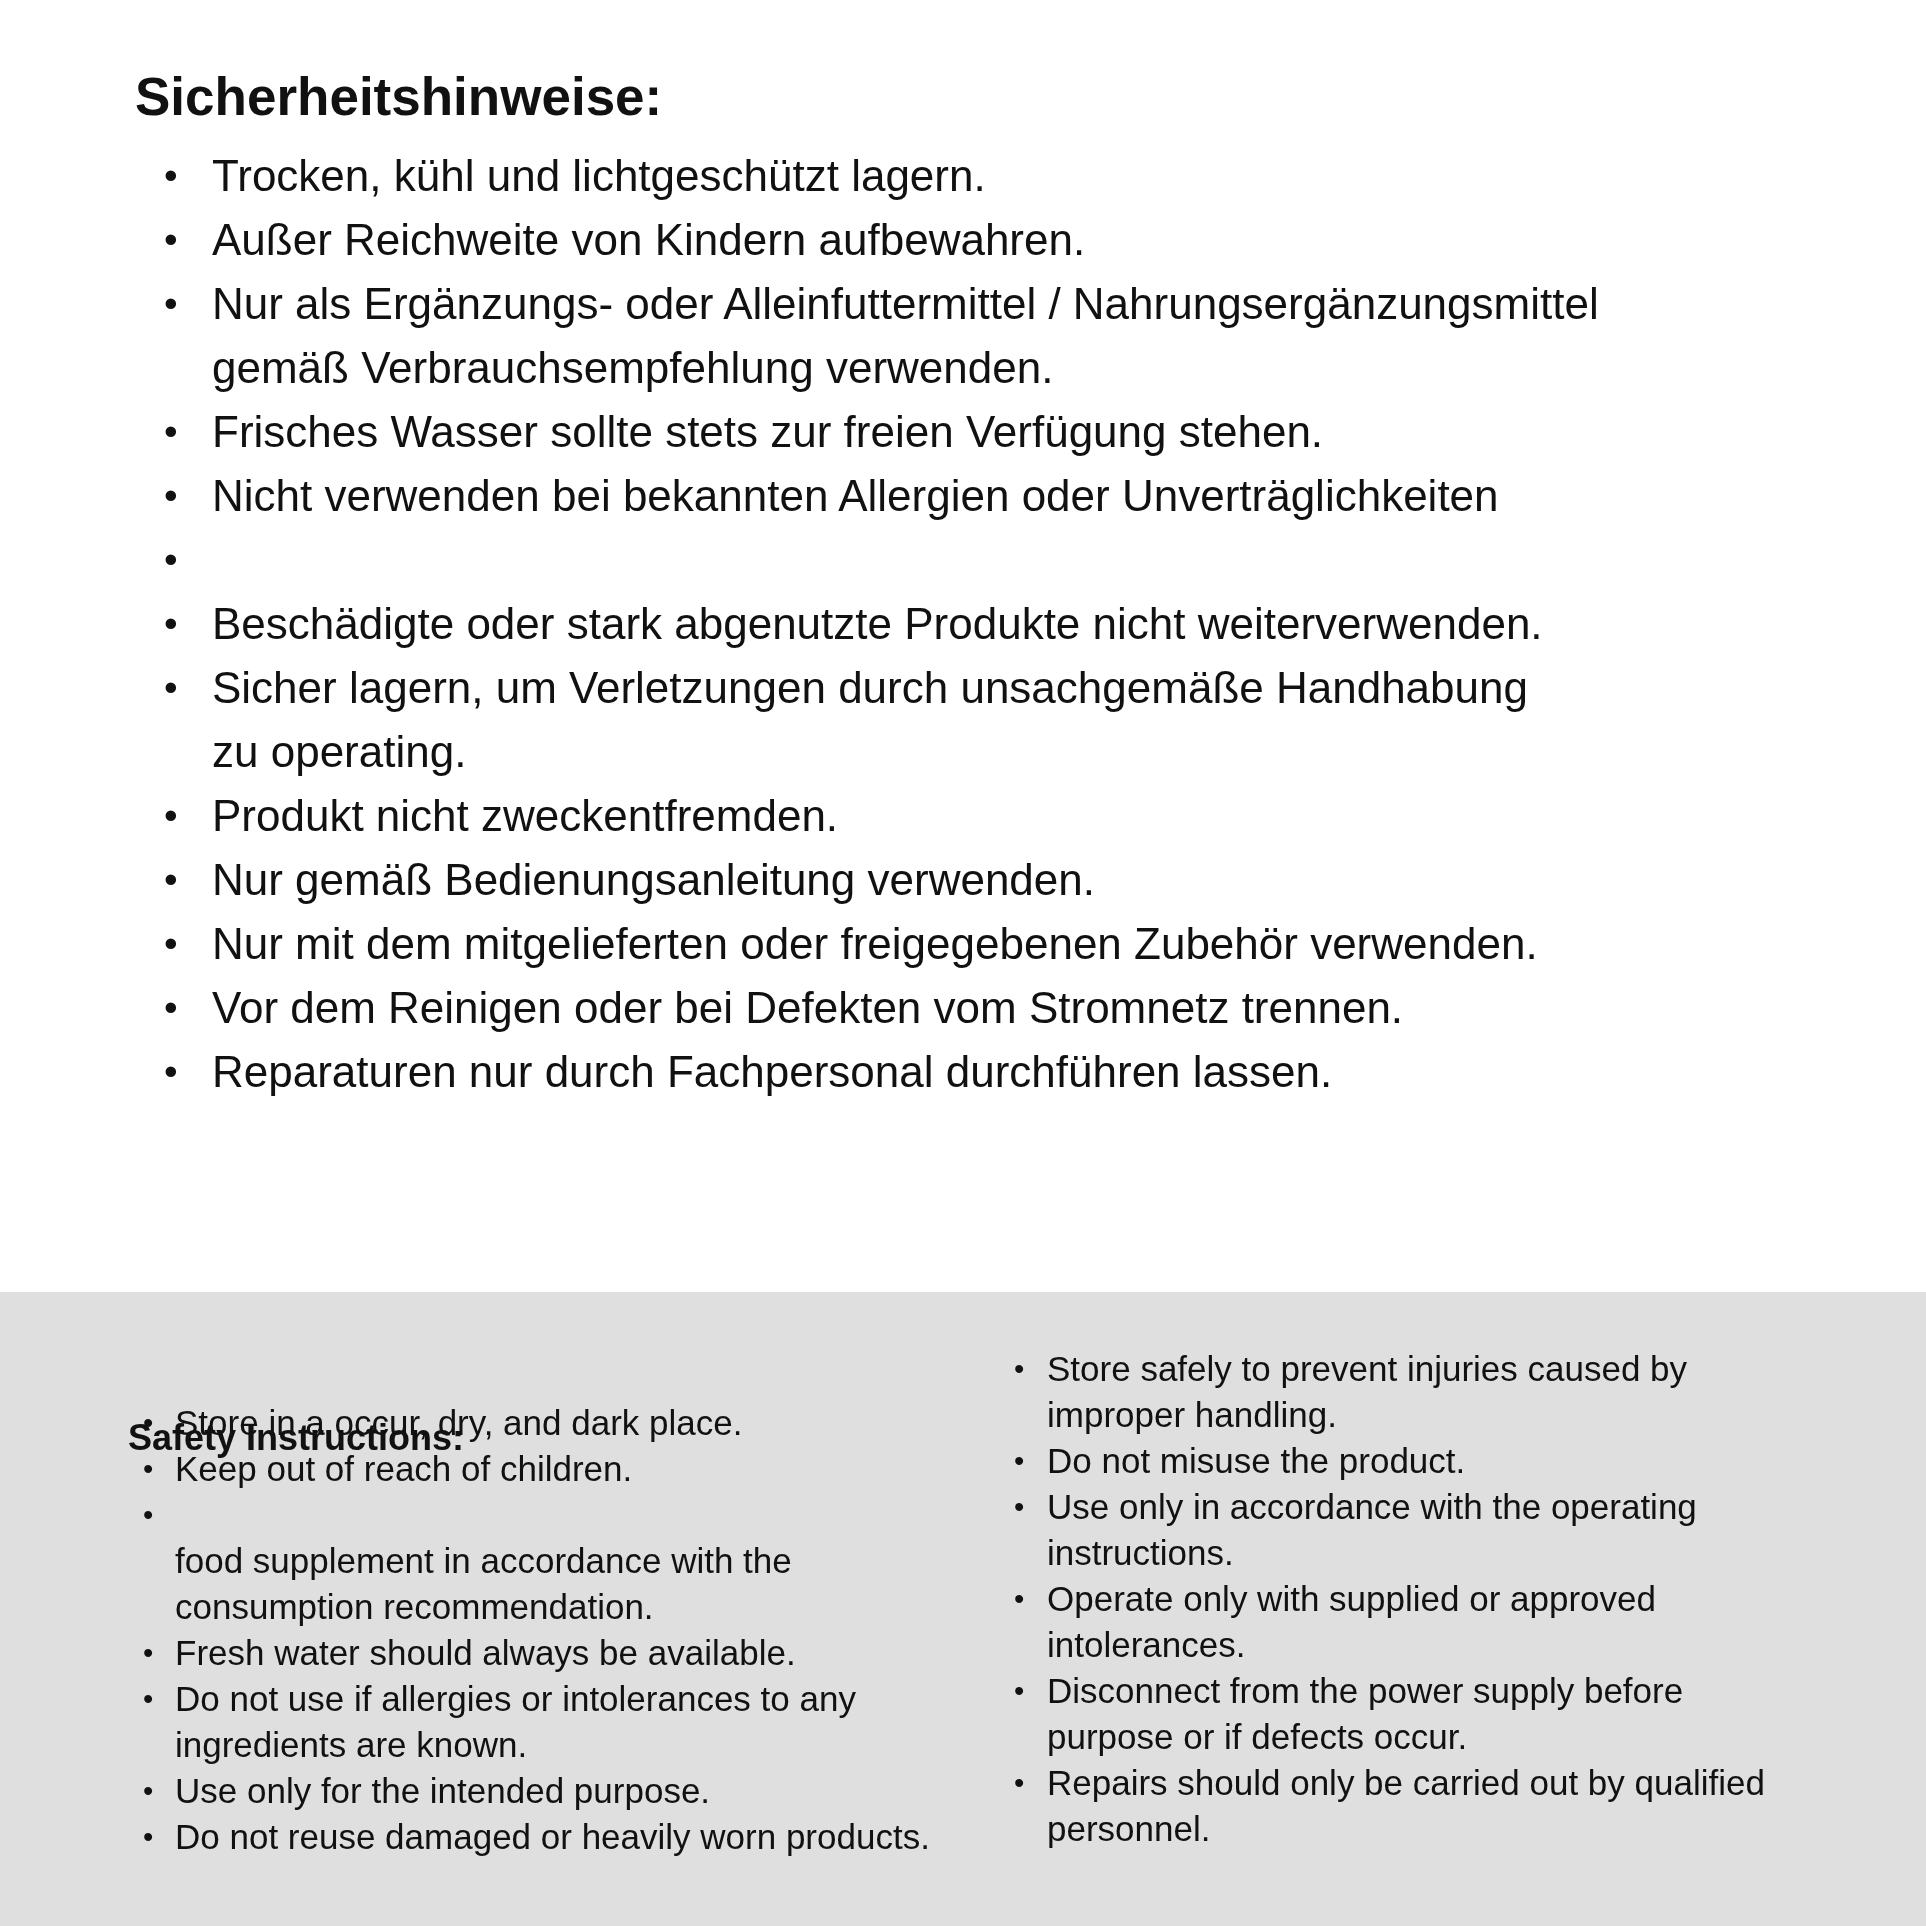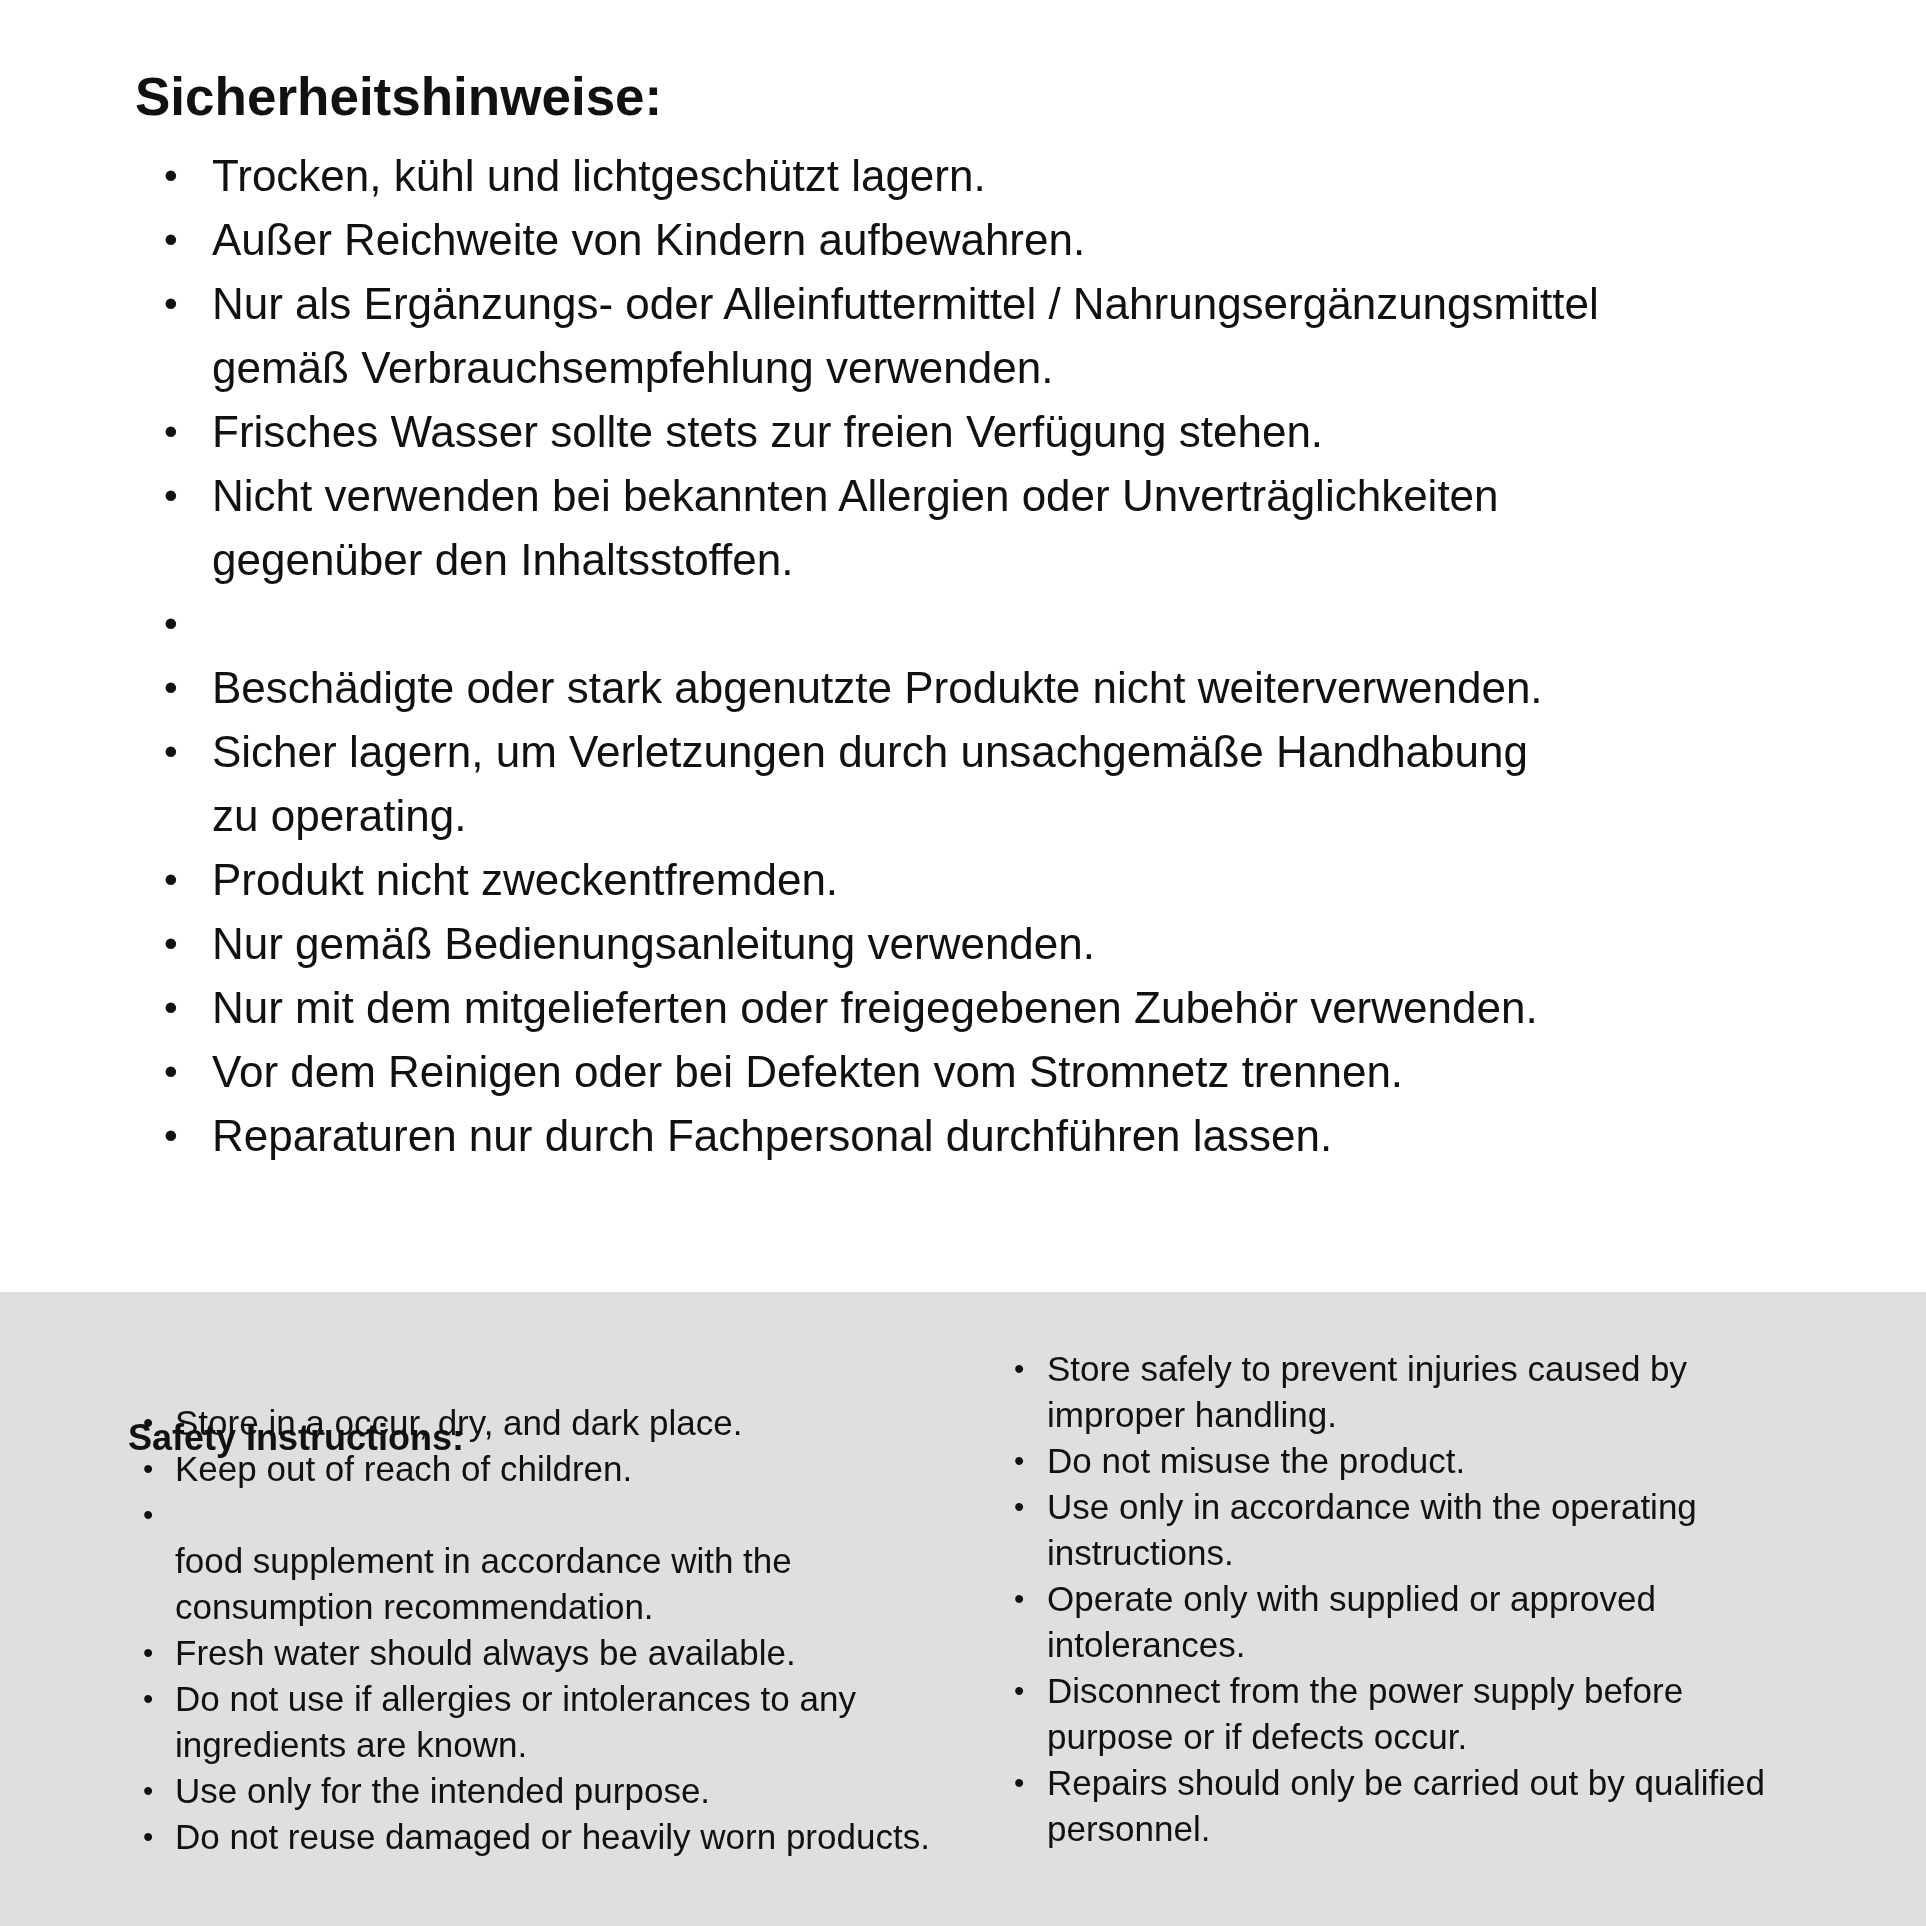--- a/index.html
+++ b/index.html
@@ -101,21 +101,20 @@
 
   <div class="de-section">
     <div class="de-title">Sicherheitshinweise:</div>
     <div id="de-list">
         <div class="row"><span class="bullet">•</span><span>Trocken, kühl und lichtgeschützt lagern.</span></div>
         <div class="row"><span class="bullet">•</span><span>Außer Reichweite von Kindern aufbewahren.</span></div>
         <div class="row"><span class="bullet">•</span><span>Nur als Ergänzungs- oder Alleinfuttermittel / Nahrungsergänzungsmittel</span></div>
         <div class="row"><span>gemäß Verbrauchsempfehlung verwenden.</span></div>
         <div class="row"><span class="bullet">•</span><span>Frisches Wasser sollte stets zur freien Verfügung stehen.</span></div>
         <div class="row"><span class="bullet">•</span><span>Nicht verwenden bei bekannten Allergien oder Unverträglichkeiten</span></div>
-        <div class="row"><span>gegenüber den Inhaltsstoffen.</span></div>
         <div class="row"><span class="bullet">•</span></div>
         <div class="row"><span class="bullet">•</span><span>Beschädigte oder stark abgenutzte Produkte nicht weiterverwenden.</span></div>
         <div class="row"><span class="bullet">•</span><span>Sicher lagern, um Verletzungen durch unsachgemäße Handhabung</span></div>
         <div class="row"><span>zu operating.</span></div>
         <div class="row"><span class="bullet">•</span><span>Produkt nicht zweckentfremden.</span></div>
         <div class="row"><span class="bullet">•</span><span>Nur gemäß Bedienungsanleitung verwenden.</span></div>
         <div class="row"><span class="bullet">•</span><span>Nur mit dem mitgelieferten oder freigegebenen Zubehör verwenden.</span></div>
         <div class="row"><span class="bullet">•</span><span>Vor dem Reinigen oder bei Defekten vom Stromnetz trennen.</span></div>
         <div class="row"><span class="bullet">•</span><span>Reparaturen nur durch Fachpersonal durchführen lassen.</span></div>
       </div>

